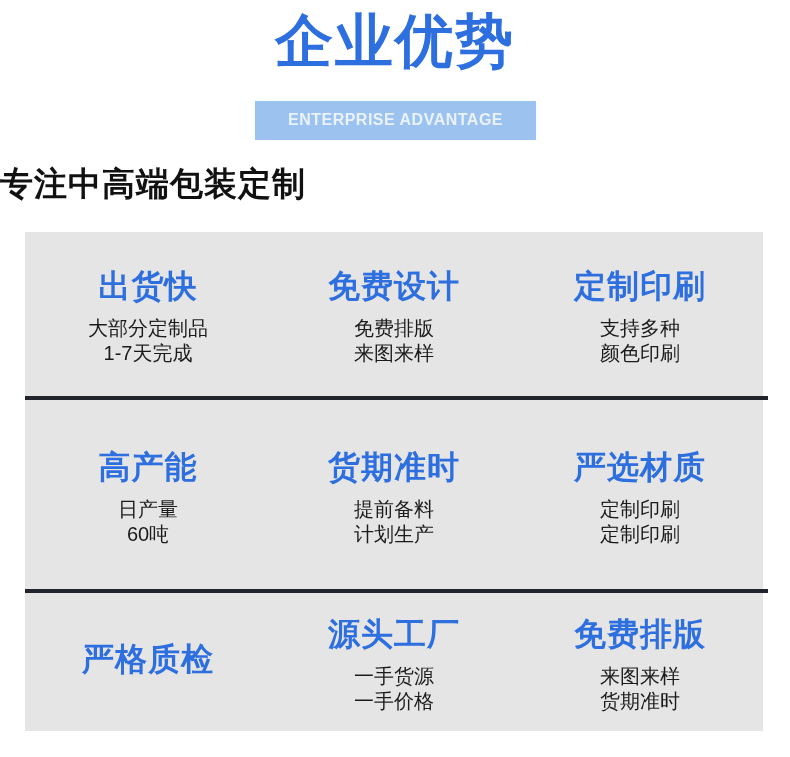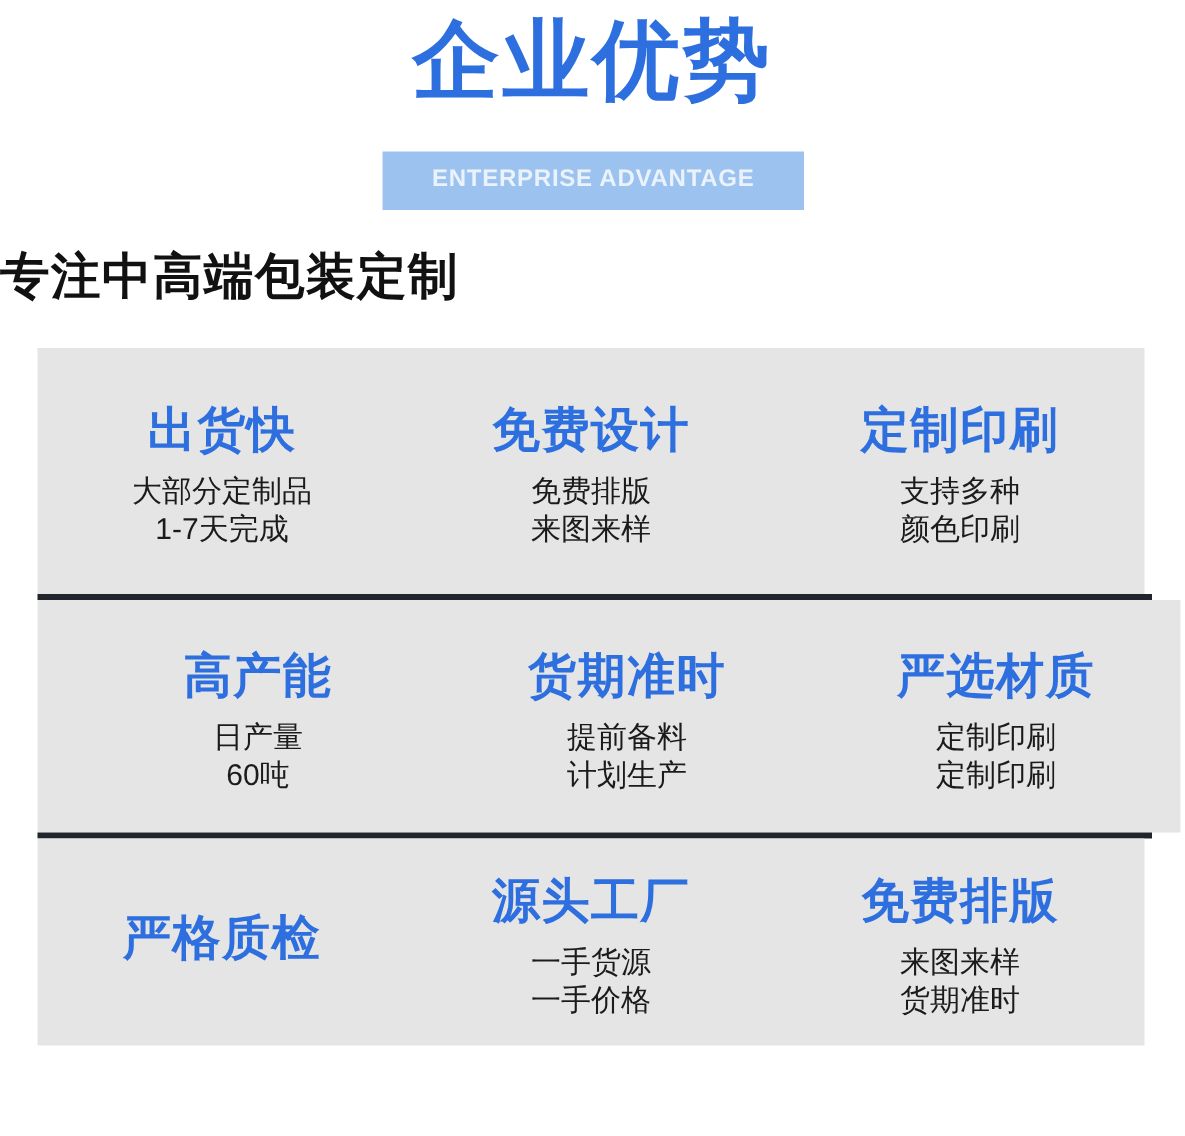--- a/index.html
+++ b/index.html
@@ -77,21 +77,21 @@
     width: 738px;
   }
   .grid-row {
     position: relative;
     display: flex;
     width: 738px;
     height: 160px;
     background: #e5e5e5;
   }
   .grid-row.row-1 { height: 164px; }
-  .grid-row.row-2 { height: 155px; padding-left: 24px; }
+  .grid-row.row-2 { height: 189px; }
   .grid-row.row-3 { height: 138px; }
 
   .divider {
     position: relative;
     width: 743px;
     height: 4px;
     background: #21242b;
   }
 
   .cell {

